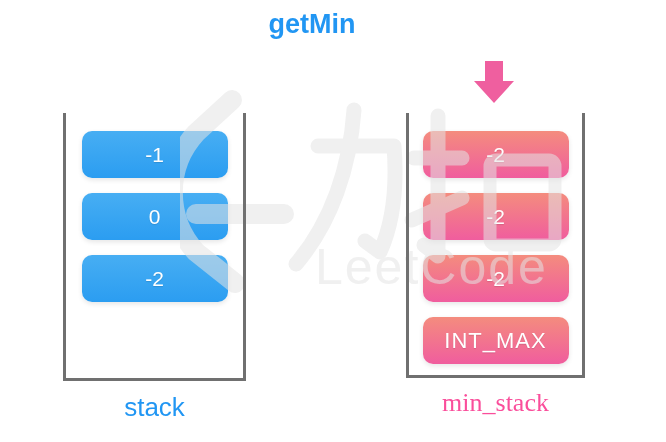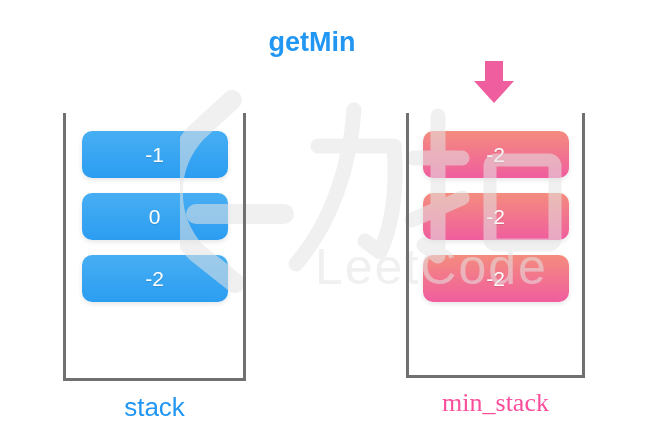--- a/index.html
+++ b/index.html
@@ -5,21 +5,21 @@
   html, body { margin: 0; padding: 0; }
   body {
     width: 666px; height: 442px;
     position: relative;
     background: #ffffff;
     overflow: hidden;
     font-family: "Liberation Sans", sans-serif;
   }
   .page-title {
     position: absolute;
-    top: 27px; left: 0; width: 624px;
+    top: 9px; left: 0; width: 624px;
     text-align: center;
     font-size: 27px;
     font-weight: 700;
     color: var(--title-text, #2196F3);
     z-index: 12;
   }
   
   .walls {
     position: absolute;
     box-sizing: border-box;
@@ -97,20 +97,21 @@
 <div class="boxes boxes-stack">
   <div class="box box-blue">-1</div>
   <div class="box box-blue">0</div>
   <div class="box box-blue">-2</div>
 </div>
 
 <div class="boxes boxes-min-stack">
   <div class="box box-pink">-2</div>
   <div class="box box-pink">-2</div>
   <div class="box box-pink">-2</div>
+  <div class="box box-pink box-wide-text">INT_MAX</div>
 </div>
 
 <svg class="watermark" width="400" height="215" viewBox="0 0 400 215">
 
   <g stroke="currentColor" stroke-width="20" fill="none" stroke-linecap="round" stroke-linejoin="round">
     <path d="M52 12 L16 45 A88 88 0 0 0 16 164 L55 195"></path>
     <path d="M16 126 H104"></path>
   </g>
 
   <g stroke="currentColor" stroke-width="15" fill="none" stroke-linecap="round" stroke-linejoin="round" aria-label="力扣">

